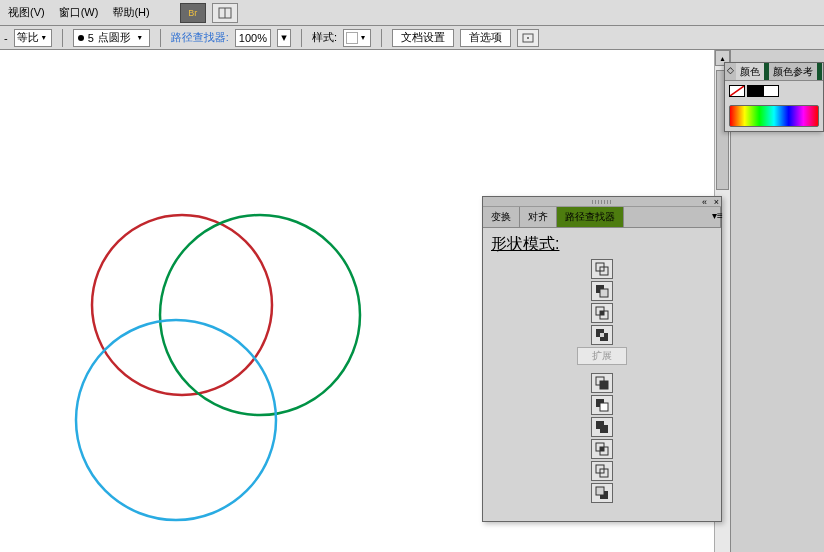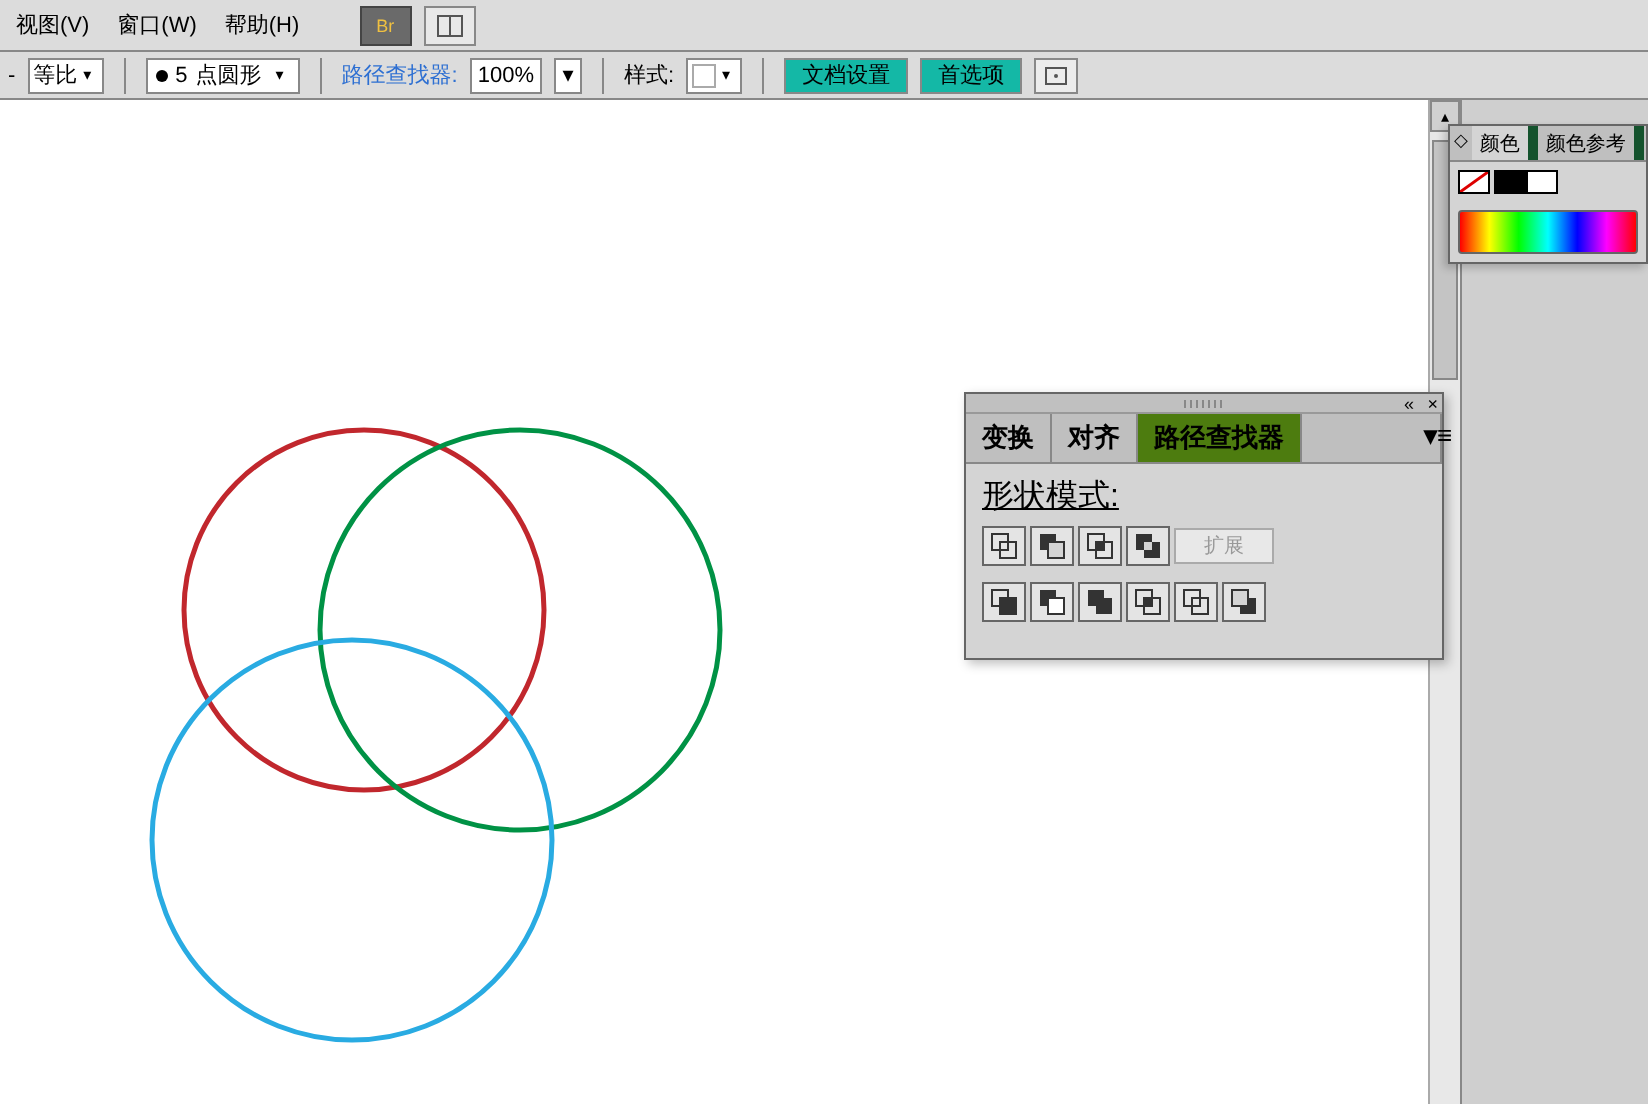--- a/index.html
+++ b/index.html
@@ -11,21 +11,21 @@
   .menu-btn { width: 26px; height: 20px; background: #6a6a6a; border: 1px solid #444; display: flex; align-items: center; justify-content: center; color: #f0c040; font-size: 9px; }
   .menu-btn2 { width: 26px; height: 20px; background: #e8e8e8; border: 1px solid #888; display:flex; align-items:center; justify-content:center; }
 
   
   .optbar { position: absolute; top: 26px; left: 0; right: 0; height: 24px; background: #dcdcdc; border-bottom: 1px solid #888; display: flex; align-items: center; padding-left: 4px; gap: 6px; }
   .opt-drop { height: 18px; border: 1px solid #888; background: #fff; display: flex; align-items: center; padding: 0 2px; }
   .opt-drop .arrow { width: 10px; text-align: center; font-size: 8px; }
   .opt-label { color: #000; }
   .opt-label.blue { color: #2d6fd2; }
   .opt-input { height: 18px; border: 1px solid #888; background: #fff; padding: 0 3px; min-width: 34px; display: inline-flex; align-items: center; justify-content: flex-end; }
-  .opt-button { height: 18px; border: 1px solid #888; background: #14b8a6; padding: 0 8px; display: inline-flex; align-items: center; }
+  .opt-button { height: 18px; border: 1px solid #888; background: #ffffff; padding: 0 8px; display: inline-flex; align-items: center; }
   .vdiv { width: 1px; height: 18px; background: #888; margin: 0 4px; }
   .opt-icon { width: 22px; height: 18px; border: 1px solid #888; background: #ececec; display:flex; align-items:center; justify-content:center; }
 
   
   .canvas { position: absolute; top: 50px; left: 0; width: 730px; bottom: 0; background: #fff; overflow: hidden; }
 
   
   .rightstrip { position: absolute; top: 50px; right: 0; width: 94px; bottom: 0; background: #cfcfcf; border-left: 1px solid #888; }
 
   
@@ -38,26 +38,26 @@
   .sw { width: 16px; height: 12px; border: 1px solid #000; }
   .spectrum { height: 22px; margin-top: 6px; background: linear-gradient(to right, #ff0000, #ffff00, #00ff00, #00ffff, #0000ff, #ff00ff, #ff0000); border: 1px solid #666; border-radius: 2px; }
 
   
   .panel { position: absolute; left: 482px; top: 196px; width: 240px; background: #d4d4d4; border: 1px solid #666; box-shadow: 2px 2px 5px rgba(0,0,0,.25); }
   .panel-grip { height: 10px; background: #c0c0c0; border-bottom: 1px solid #999; position: relative; }
   .panel-grip .dots { position:absolute; left:50%; top:3px; width:20px; height:4px; transform:translateX(-50%); background: repeating-linear-gradient(to right,#888 0 1px,transparent 1px 3px); }
   .panel-grip .close { position: absolute; right: 2px; top: 0; font-size: 9px; cursor: pointer; }
   .panel-grip .min { position: absolute; right: 14px; top: 0; font-size: 9px; cursor: pointer; }
   .panel-tabs { display: flex; border-bottom: 1px solid #888; background: #bfbfbf; }
-  .panel-tab { padding: 3px 8px; font-size: 13px; border-right: 1px solid #888; font-weight: bold; }
+  .panel-tab { padding: 3px 8px; font-size: 10px; border-right: 1px solid #888; }
   .panel-tab.active { background: #4d7c0f; }
   .panel-tab.menu { margin-left: auto; width: 16px; text-align: center; }
   .panel-body { padding: 6px 8px 10px 8px; }
   .section-label { font-size: 16px; margin-bottom: 4px; text-decoration: underline; }
-  .icon-row { display: flex; gap: 2px; align-items: center; margin-bottom: 8px; }
+  .icon-row { display: flex; gap: 2px; align-items: center; margin-bottom: 8px; flex-direction: column; }
   .pf-icon { width: 22px; height: 20px; border: 1px solid #666; background: #e4e4e4; display: flex; align-items: center; justify-content: center; position: relative; }
   .pf-icon svg { width: 16px; height: 16px; }
   .expand-btn { width: 50px; height: 18px; border: 1px solid #aaa; background: #e8e8e8; color: #999; font-size: 10px; display: inline-flex; align-items: center; justify-content: center; }
 
   
   .vscroll { position: absolute; top: 50px; right: 94px; width: 16px; bottom: 0; background: #e8e8e8; border-left: 1px solid #aaa; }
   .vscroll .arrow { height: 16px; background: #d0d0d0; border: 1px solid #888; display:flex; align-items:center; justify-content:center; font-size:8px; }
   .vscroll .thumb { position: absolute; left: 1px; right: 1px; top: 20px; height: 120px; background: #c4c4c4; border: 1px solid #888; }
 </style>
 </head>

